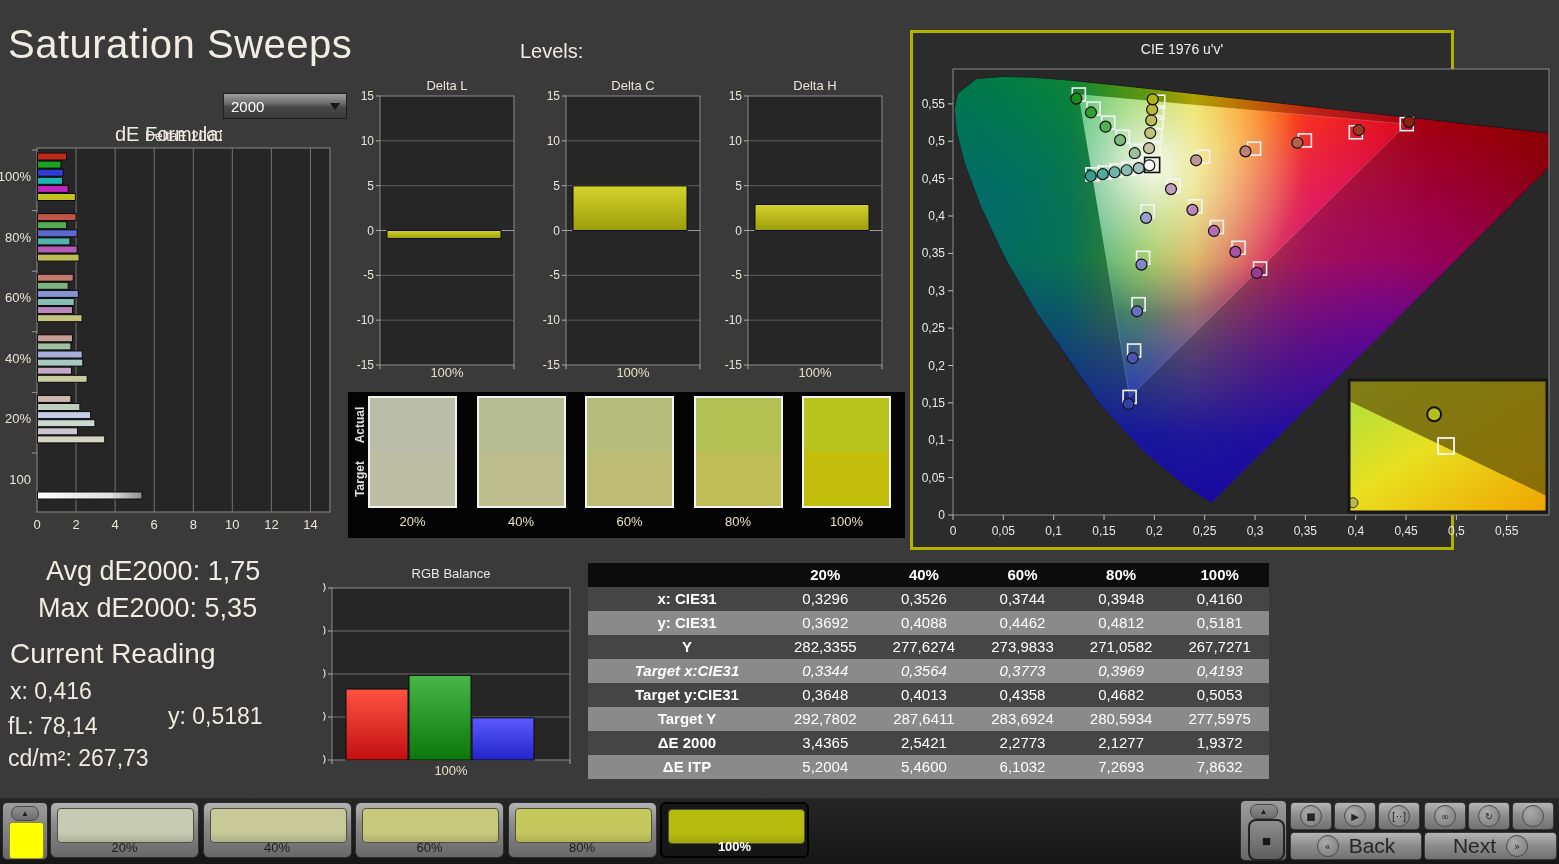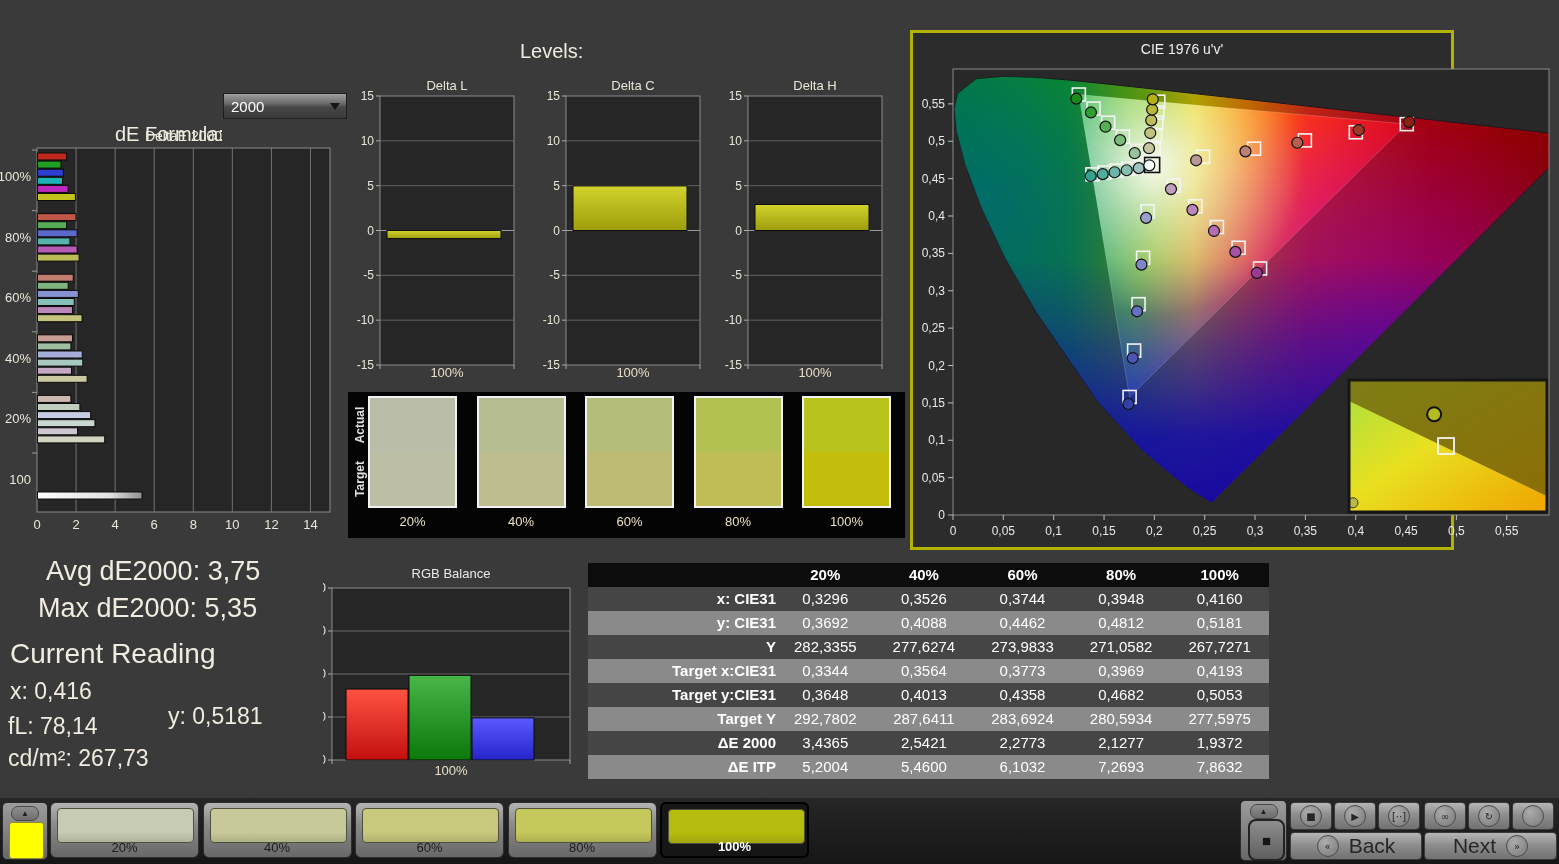--- a/index.html
+++ b/index.html
@@ -17,21 +17,21 @@
   .strip{background:#040404;}
   .rotlab{color:#e2e2e2;font-size:12px;font-weight:bold;transform:rotate(-90deg);transform-origin:center;}
   .swatch{border:2px solid #f2f2f2;box-sizing:border-box;}
   .swlab{color:#ece1c2;font-size:13px;text-align:center;}
   .cie-panel{border:3px solid #b2b200;background:#2c2c2c;box-sizing:border-box;}
   .cie-title{width:100%;text-align:center;color:#efefef;font-size:14px;top:8px;}
   .tbl{left:588px;top:563px;width:681px;font-size:15px;color:#fff;}
   .tbl .trow{display:grid;grid-template-columns:188px repeat(5,1fr);height:24px;line-height:24px;}
   .tbl .hrow{background:#0c0c0c;font-weight:bold;}
   .tbl .c{text-align:center;white-space:nowrap;overflow:hidden;}
-  .tbl .l{text-align:right;padding-left:10px;font-weight:bold;}
+  .tbl .l{text-align:center;padding-left:10px;font-weight:bold;}
   .bbar{left:0;top:798px;width:1559px;height:66px;background:linear-gradient(#262626,#161616);}
   .mini{background:linear-gradient(#9c9c9c,#686868);border:1px solid #2a2a2a;border-radius:5px;box-sizing:border-box;}
   .uparr{position:absolute;left:50%;transform:translateX(-50%);top:3px;width:26px;height:13px;border-radius:7px;
       background:linear-gradient(#8e8e8e,#6e6e6e);border:1px solid #4a4a4a;display:flex;align-items:center;justify-content:center;
       font-size:8px;color:#1d1d1d;}
   .lvlbtn{position:absolute;top:4px;height:56px;width:149px;border-radius:6px;box-sizing:border-box;
       background:linear-gradient(#b4b4b4,#8a8a8a 40%,#686868);border:1px solid #2e2e2e;}
   .lvlbtn .sw{position:absolute;left:6px;top:5px;width:135px;height:33px;border-radius:4px;border:1px solid #50503e;}
   .lvlbtn .lab{position:absolute;bottom:2px;width:100%;text-align:center;font-size:13px;color:#1c1c1c;}
   .lvlbtn.sel{background:#161616;border:2px solid #000;}
@@ -44,20 +44,21 @@
   .navbtn{position:absolute;top:34px;height:28px;background:linear-gradient(#b6b6b6,#8e8e8e 45%,#717171);
       border:1px solid #3a3a3a;border-radius:4px;display:flex;align-items:center;justify-content:center;
       gap:10px;font-size:21px;color:#262626;box-sizing:border-box;}
   svg text{font-family:"Liberation Sans","DejaVu Sans",sans-serif;}
 </style>
 </head>
 <body>
 
 <div class="app">
 
+  <div class="abs page-title">Saturation Sweeps</div>
 
   <div class="abs ctl-label" style="left:115px;top:95px;margin-top:28px;">dE Formula:</div>
   <div class="abs dd" style="left:223px;top:93px;width:124px;height:26px;">
     <span>2000</span>
     <span class="arr"></span>
   </div>
 
   <div class="abs ctl-label" style="left:520px;top:40px;">Levels:</div>
 
   <svg id="deltae-svg" class="abs" style="left:0;top:128px;" width="348" height="406">
@@ -435,21 +436,21 @@
         <text x="543.4" y="476" text-anchor="middle" font-size="12" fill="#e9e9e9">0,5</text>
         <line x1="35" y1="82.25" x2="40" y2="82.25" stroke="#bbbbbb" stroke-width="1"></line>
         <text x="32" y="86.25" text-anchor="end" font-size="12" fill="#e9e9e9">0,5</text>
         <line x1="593.74" y1="456" x2="593.74" y2="461" stroke="#bbbbbb" stroke-width="1"></line>
         <text x="593.74" y="476" text-anchor="middle" font-size="12" fill="#e9e9e9">0,55</text>
         <line x1="35" y1="44.87499999999994" x2="40" y2="44.87499999999994" stroke="#bbbbbb" stroke-width="1"></line>
         <text x="32" y="48.87499999999994" text-anchor="end" font-size="12" fill="#e9e9e9">0,55</text>
       </svg>
   </div>
 
-  <div class="abs stat" style="left:46px;top:556px;font-size:27px;">Avg dE2000: 3,75</div>
+  <div class="abs stat" style="left:46px;top:556px;font-size:27px;">Avg dE2000: 1,75</div>
   <div class="abs stat" style="left:38px;top:593px;font-size:27px;">Max dE2000: 5,35</div>
   <div class="abs stat" style="left:10px;top:638px;font-size:28px;">Current Reading</div>
   <div class="abs stat" style="left:10px;top:678px;font-size:23px;">x: 0,416</div>
   <div class="abs stat" style="left:168px;top:678px;font-size:23px;margin-top:25px;">y: 0,5181</div>
   <div class="abs stat" style="left:8px;top:713px;font-size:23px;">fL: 78,14</div>
   <div class="abs stat" style="left:8px;top:745px;font-size:23px;">cd/m²: 267,73</div>
 
   <svg id="rgb-svg" class="abs" style="left:323px;top:563px;" width="262" height="218">
       <defs>
         <linearGradient id="rgbg0" x1="0" y1="0" x2="0" y2="1">
@@ -514,21 +515,21 @@
         <div class="c">0,5181</div>
       </div>
       <div class="trow" style="background: rgb(69, 69, 69);">
         <div class="l">Y</div>
         <div class="c">282,3355</div>
         <div class="c">277,6274</div>
         <div class="c">273,9833</div>
         <div class="c">271,0582</div>
         <div class="c">267,7271</div>
       </div>
-      <div class="trow" style="background: rgb(138, 138, 138);">
+      <div class="trow" style="background: rgb(138, 138, 138); font-style: italic;">
         <div class="l">Target x:CIE31</div>
         <div class="c">0,3344</div>
         <div class="c">0,3564</div>
         <div class="c">0,3773</div>
         <div class="c">0,3969</div>
         <div class="c">0,4193</div>
       </div>
       <div class="trow" style="background: rgb(69, 69, 69);">
         <div class="l">Target y:CIE31</div>
         <div class="c">0,3648</div>

